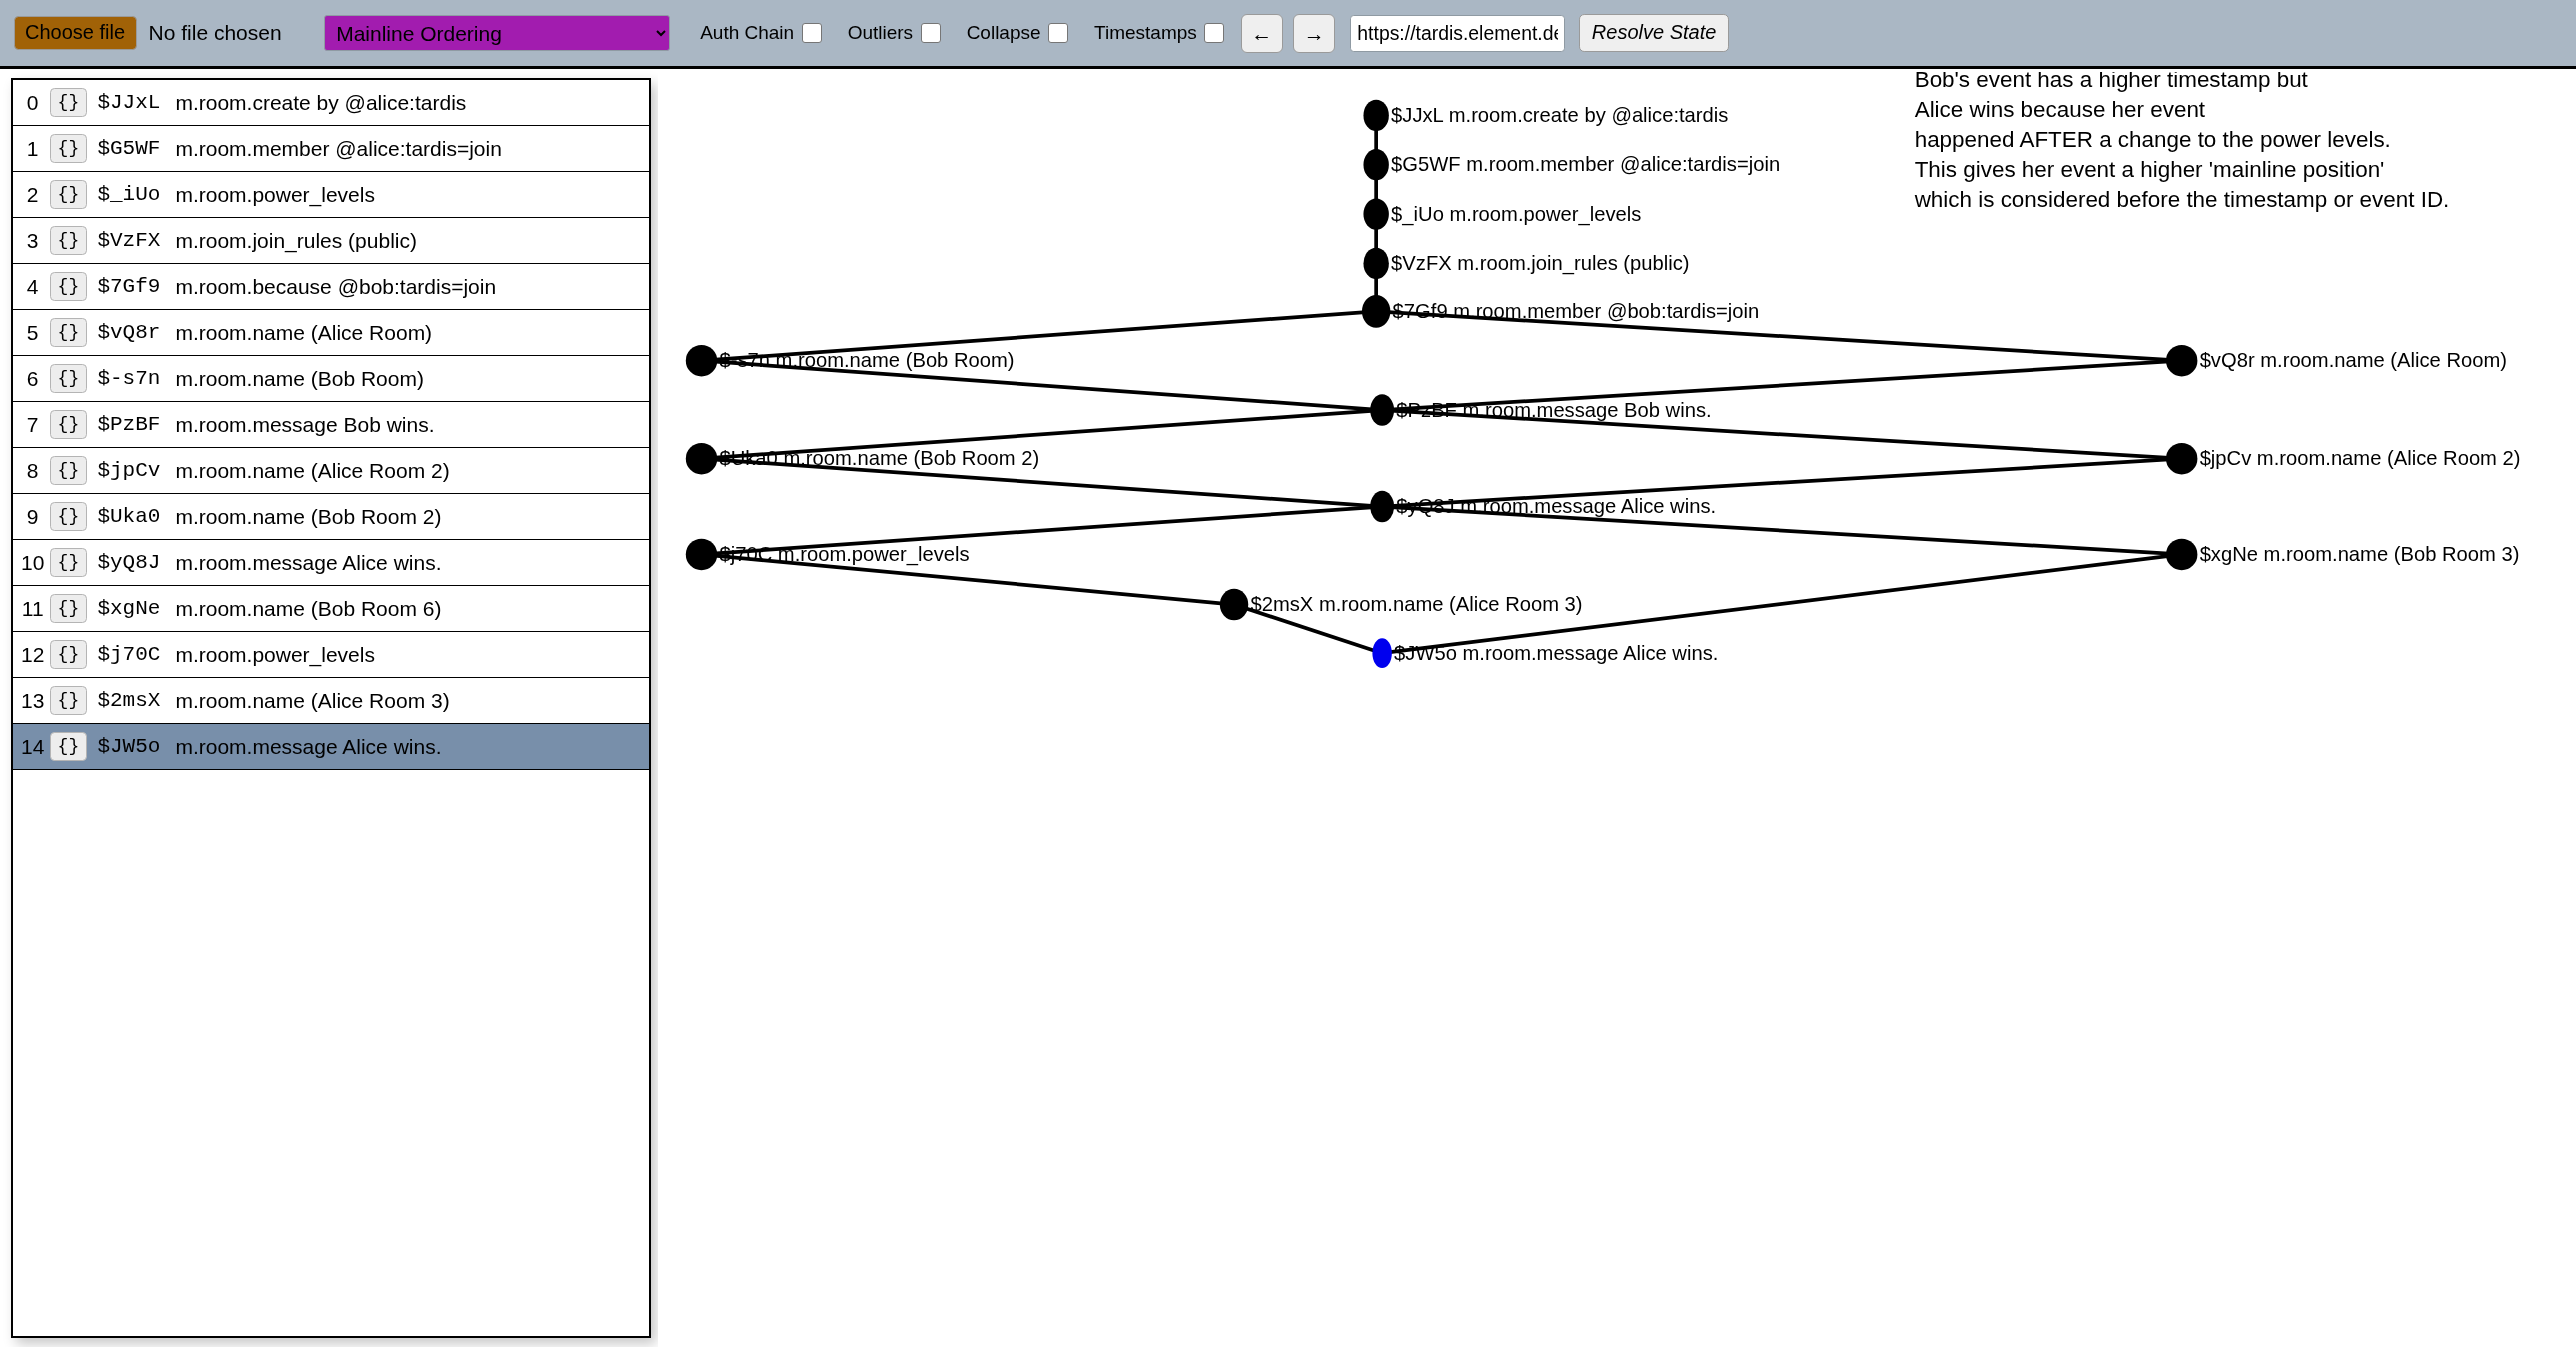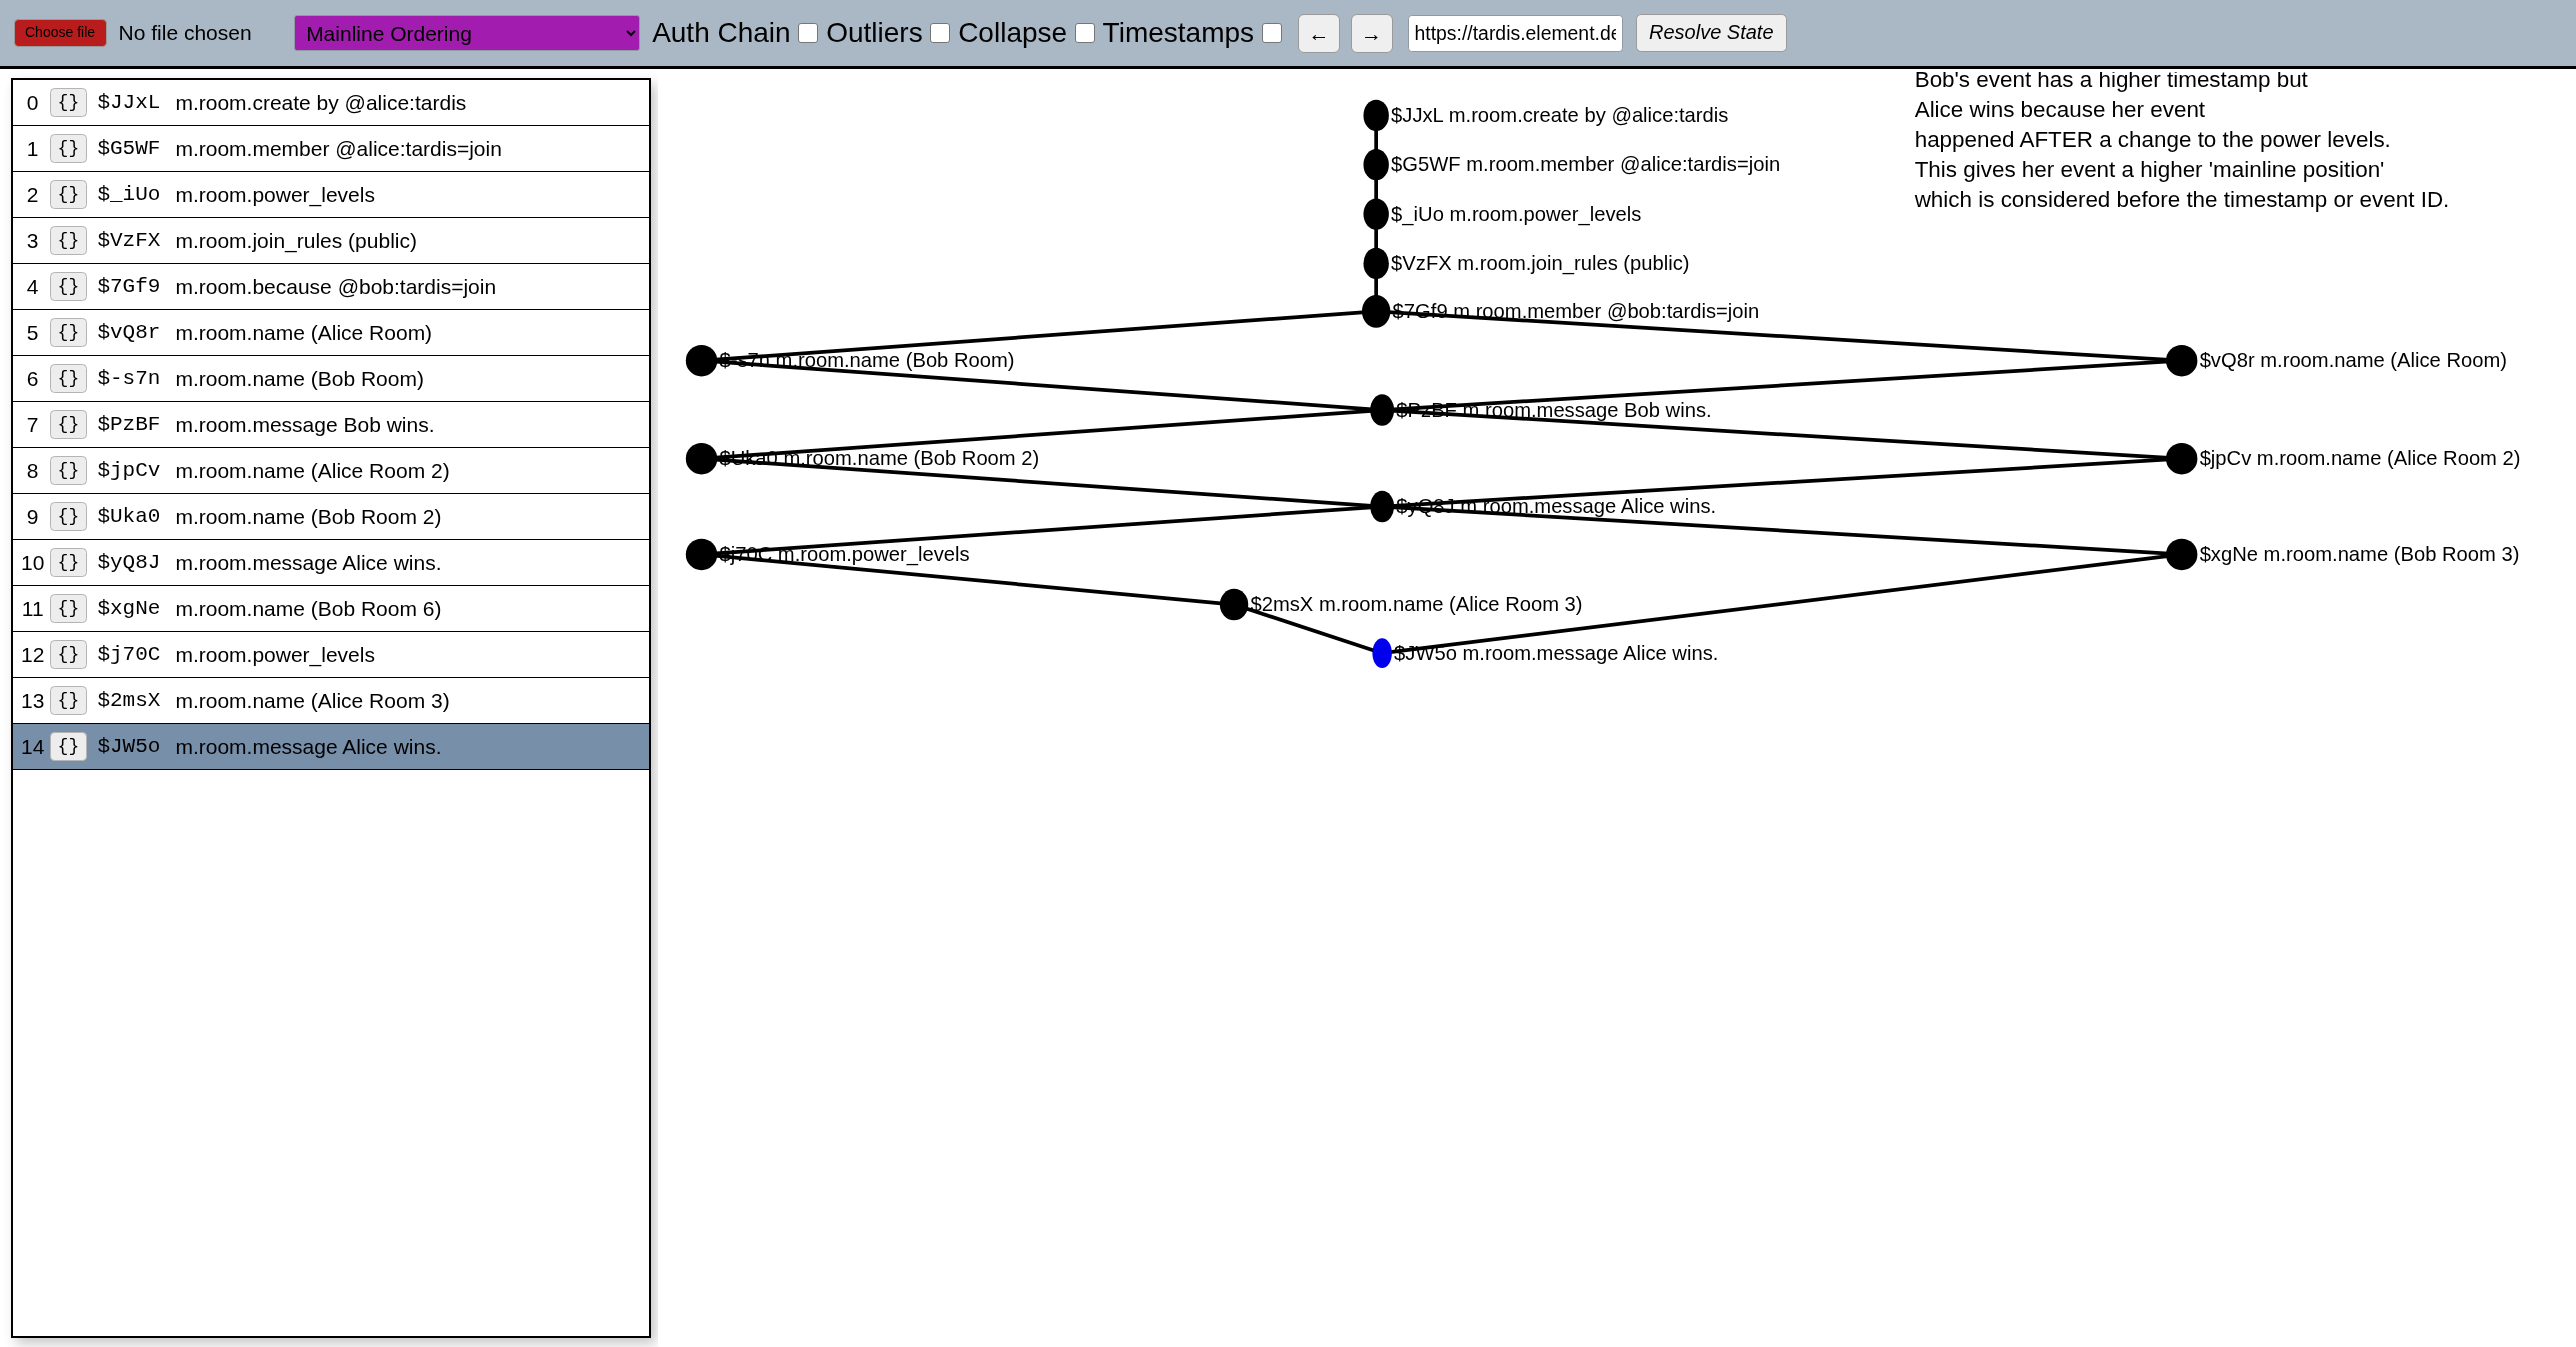--- a/index.html
+++ b/index.html
@@ -28,22 +28,22 @@
     box-sizing: border-box;
     display: flex;
     align-items: center;
     padding-left: 13.5px;
     gap: 0px;
     font-size: 22px;
     color: #000000;
   }
   .tb-filebtn {
     font-family: "Liberation Sans", sans-serif;
-    font-size: 14px;
-    background: #b91c1c;
+    font-size: 20px;
+    background: #a16207;
     border: 1.5px solid #9a9a9a;
     border-radius: 4.5px;
     padding: 4.5px 10.5px 6px 10.5px;
     color: #000;
     line-height: 1.05;
     cursor: pointer;
     white-space: nowrap;
   }
   .tb-nofile {
     font-size: 21px;
@@ -61,23 +61,23 @@
     border: 1.5px solid #8f9aa3;
     border-radius: 3px;
     padding: 0 7.5px;
     color: #000;
     margin-left: 24px;
     margin-right: 10.5px;
     cursor: pointer;
     box-sizing: border-box;
   }
   .tb-label {
-    font-size: 28px;
-    white-space: nowrap;
-    margin-left: 2px;
+    font-size: 19px;
+    white-space: nowrap;
+    margin-left: 20px;
     color: #000;
   }
   .tb-check {
     width: 20px;
     height: 20px;
     background: #ffffff;
     border: 0.7px solid #767676;
     border-radius: 3px;
     margin-left: 7.5px;
     margin-right: 6px;

